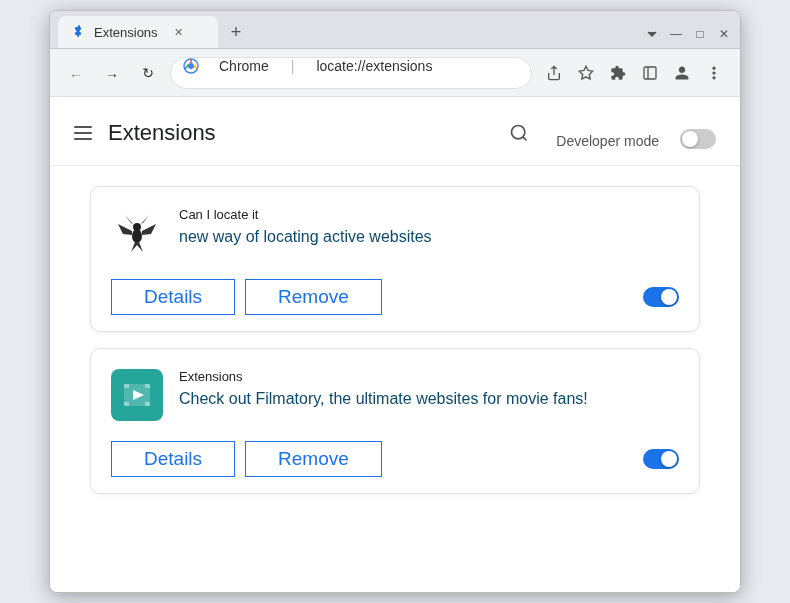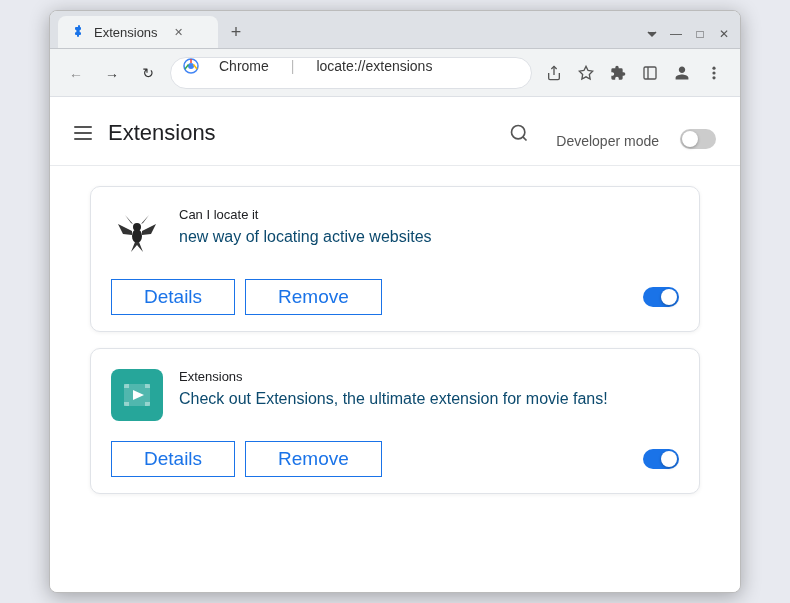--- a/index.html
+++ b/index.html
@@ -479,21 +479,21 @@
                 <rect x="2" y="4" width="5" height="4" fill="rgba(255,255,255,0.4)"></rect>
                 <rect x="23" y="4" width="5" height="4" fill="rgba(255,255,255,0.4)"></rect>
                 <rect x="2" y="22" width="5" height="4" fill="rgba(255,255,255,0.4)"></rect>
                 <rect x="23" y="22" width="5" height="4" fill="rgba(255,255,255,0.4)"></rect>
                 <polygon points="11,10 11,20 22,15" fill="white"></polygon>
               </svg>
             </div>
           </div>
           <div class="extension-info">
             <div class="extension-name">Extensions</div>
-            <div class="extension-desc">Check out Extensions, the ultimate extension for movie fans!</div>
+            <div class="extension-desc">Check out Filmatory, the ultimate websites for movie fans!</div>
           </div>
         </div>
         <div class="extension-card-bottom">
           <button class="ext-btn">Details</button>
           <button class="ext-btn">Remove</button>
           <div class="toggle on toggle-right">
             <div class="toggle-thumb"></div>
           </div>
         </div>
       </div>

